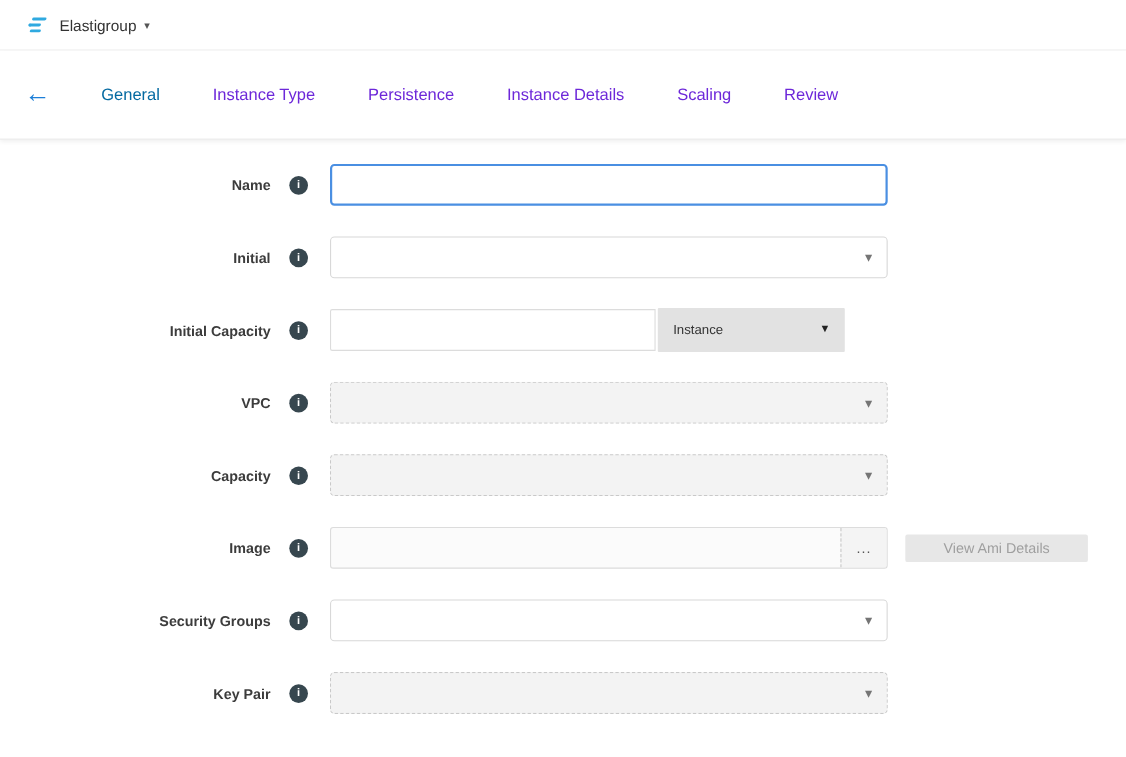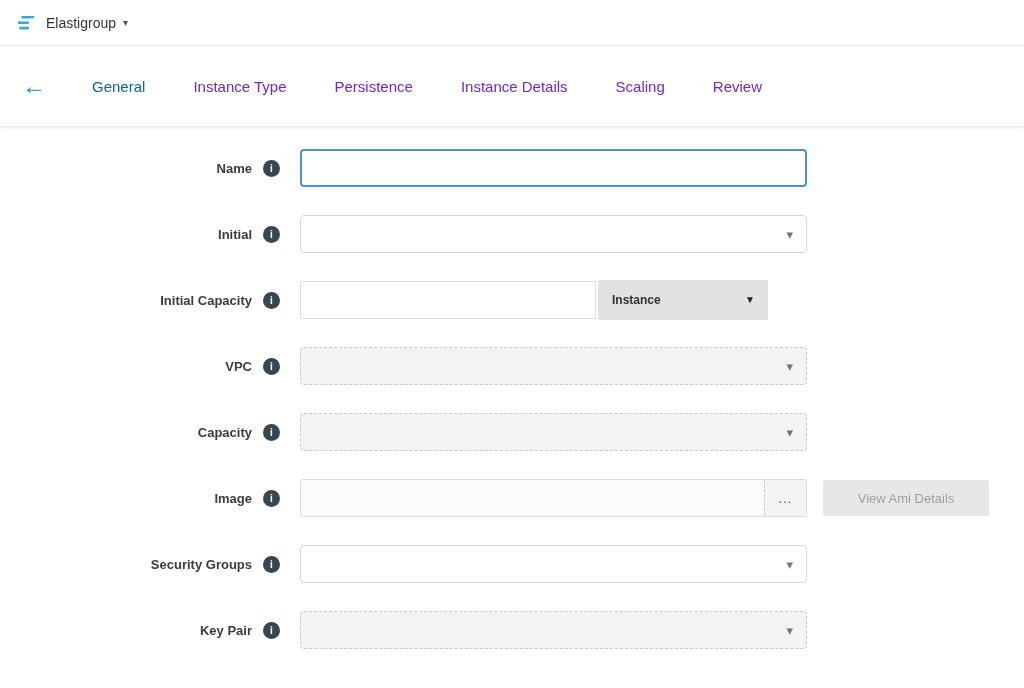--- a/index.html
+++ b/index.html
@@ -8,21 +8,21 @@
     font-family: "Liberation Sans", sans-serif;
     background: #ffffff;
     color: #3c3c3c;
   }
 
   
   .topbar {
     height: 46px;
     display: flex;
     align-items: center;
-    padding-left: 14px;
+    padding-left: 22px;
     border-bottom: 1px solid #ececec;
     background: #fff;
   }
   .brand-logo { width: 24px; height: 24px; margin-right: 8px; }
   .brand-name { font-size: 14px; color: #333; }
   .brand-caret { font-size: 10px; color: #555; margin-left: 7px; }
 
   
   .tabsbar {
     height: 81px;
@@ -58,21 +58,21 @@
     display: flex;
     align-items: center;
     height: 40px;
     margin-bottom: 26px;
   }
   .label-col {
     width: 280px;
     display: flex;
     align-items: center;
     justify-content: flex-end;
-    gap: 11px;
+    gap: 17px;
     flex-shrink: 0;
   }
   .field-label {
     font-size: 13px;
     font-weight: bold;
     color: #3c3c3c;
     text-align: right;
     white-space: nowrap;
   }
   .info-icon {
@@ -140,21 +140,20 @@
     width: 170px;
     height: 40px;
     margin-left: 2px;
     background: #e2e2e2;
     display: flex;
     align-items: center;
     padding-left: 14px;
     position: relative;
     cursor: pointer;
     border-radius: 1px;
-    font-weight: bold;
   }
   .unit-label { font-size: 12px; color: #333; }
   .unit-caret {
     position: absolute;
     right: 13px;
     top: 50%;
     transform: translateY(-50%);
     font-size: 10px;
     color: #222;
     line-height: 1;
@@ -180,21 +179,21 @@
     justify-content: center;
     font-size: 13px;
     color: #555;
     cursor: pointer;
     letter-spacing: 1px;
   }
 
   .side-btn {
     margin-left: 16px;
     width: 166px;
-    height: 36px;
+    height: 25px;
     background: #e7e7e7;
     border: none;
     border-radius: 2px;
     color: #9f9f9f;
     font-size: 13px;
     font-family: "Liberation Sans", sans-serif;
     flex-shrink: 0;
   }
 </style>
 </head>

